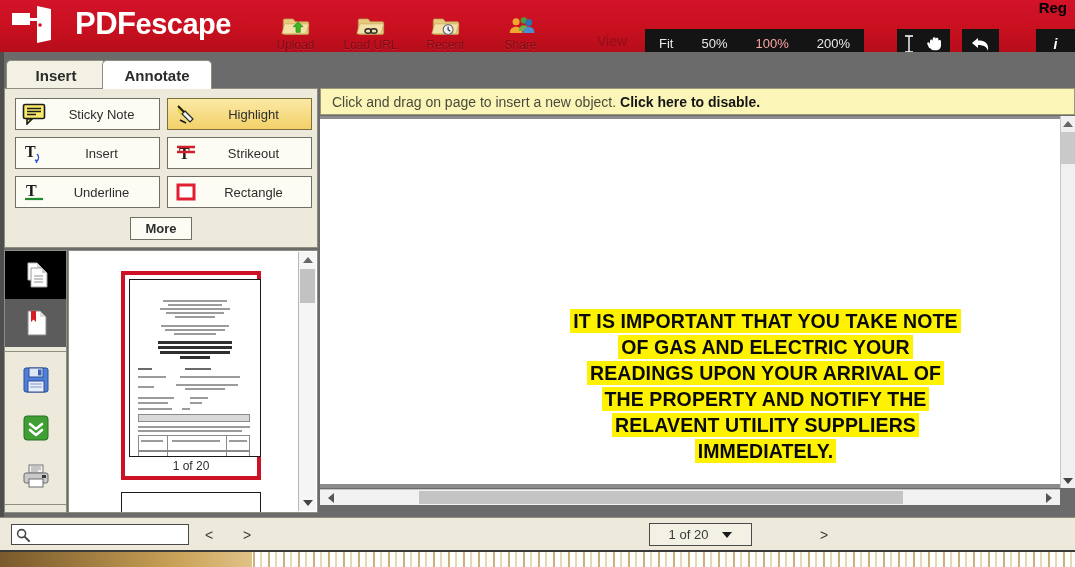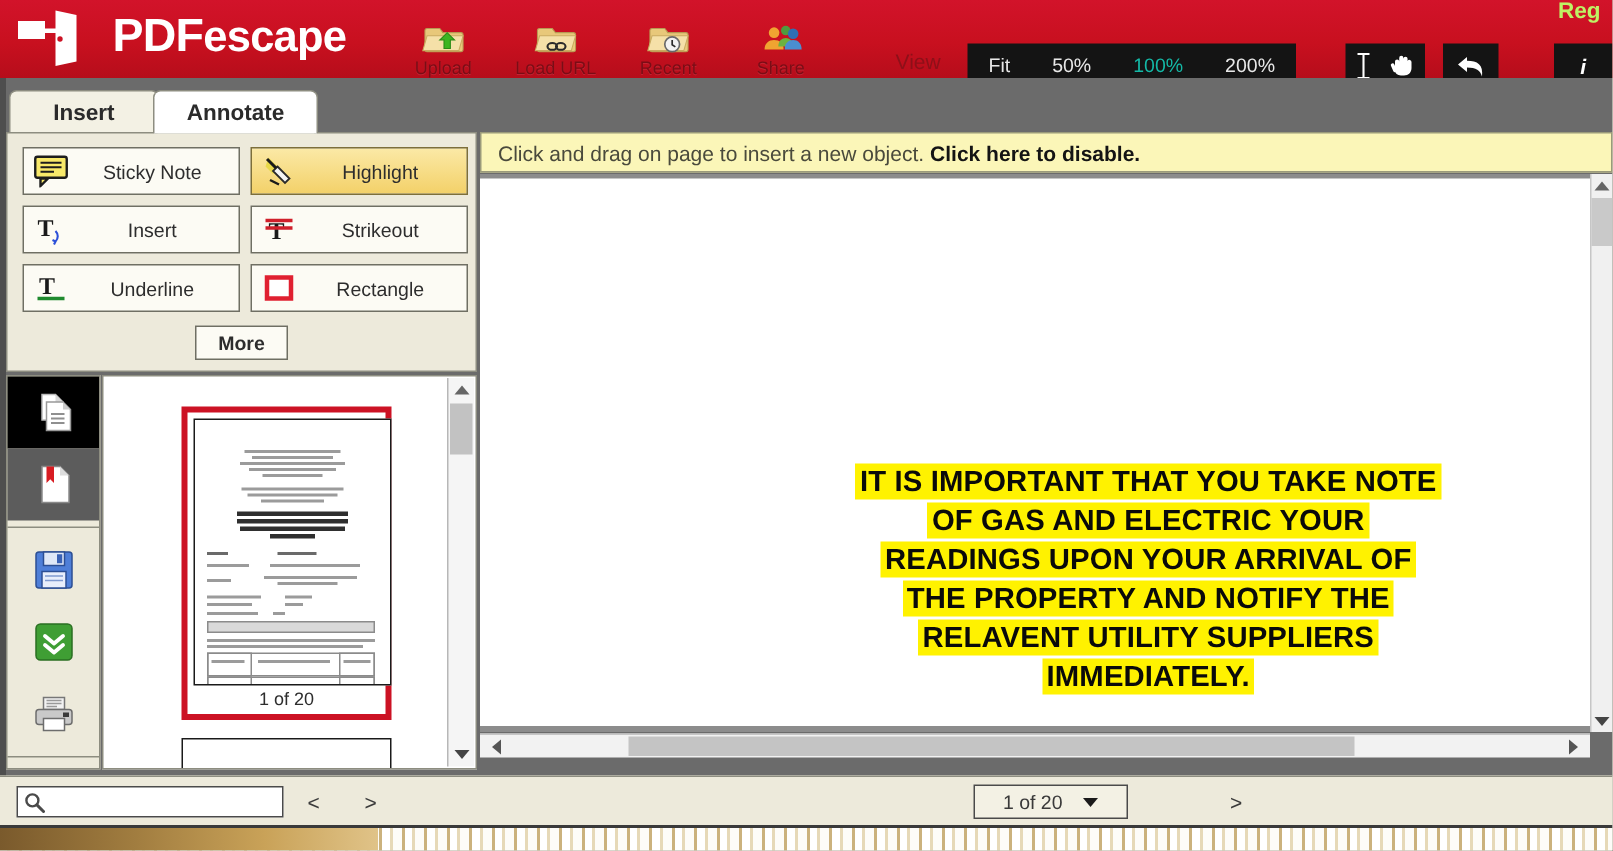--- a/index.html
+++ b/index.html
@@ -28,21 +28,21 @@
   .logo-mark { width: 46px; height: 40px; }
   .logo-text {
     color: #ffffff; font-size: 30px; font-weight: bold;
     letter-spacing: -0.5px; line-height: 40px; white-space: nowrap;
   }
   .logo-text .lt-pdf { font-size: 31px; }
   .logo-text .lt-escape { font-size: 29px; }
 
   .reg-link {
     position: absolute; right: 8px; top: -1px;
-    color: #bef264; font-size: 15px; font-weight: bold;
+    color: #000000; font-size: 15px; font-weight: bold;
     line-height: 18px;
   }
 
   
   .topnav { position: absolute; left: 258px; top: 0px; display: flex; }
   .topnav-item {
     width: 75px; height: 52px; position: relative;
     display: flex; flex-direction: column; align-items: center;
     padding-top: 14px; box-sizing: border-box;
   }
@@ -61,21 +61,21 @@
   .viewbar {
     position: absolute; left: 645px; top: 29px;
     height: 29px; background: #141414;
     display: flex; align-items: center;
   }
   .viewbtn {
     color: #e8e8e8; font-size: 13px; height: 29px;
     display: flex; align-items: center; justify-content: center;
     padding: 0 14px; white-space: nowrap;
   }
-  .viewbtn.zoom100 { color: #14b8a6; }
+  .viewbtn.zoom100 { color: #fca5a5; }
   .toolbar-b {
     position: absolute; left: 897px; top: 29px; height: 29px;
     background: #141414; display: flex; align-items: center;
     padding: 0 6px; gap: 10px;
   }
   .toolbar-c {
     position: absolute; left: 962px; top: 29px; height: 29px; width: 37px;
     background: #141414; display: flex; align-items: center; justify-content: center;
   }
   .toolbar-d {

